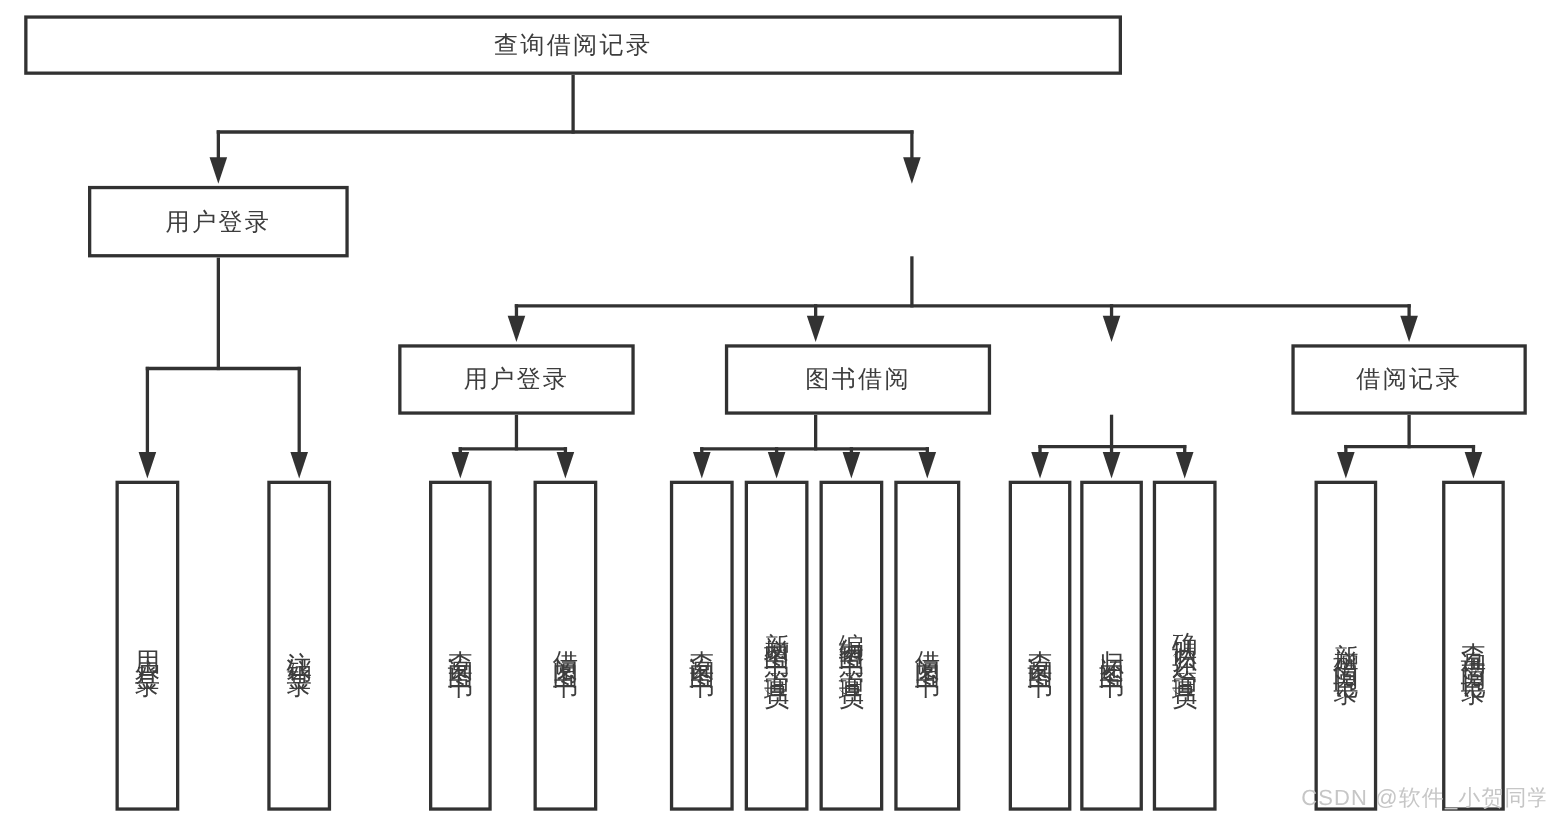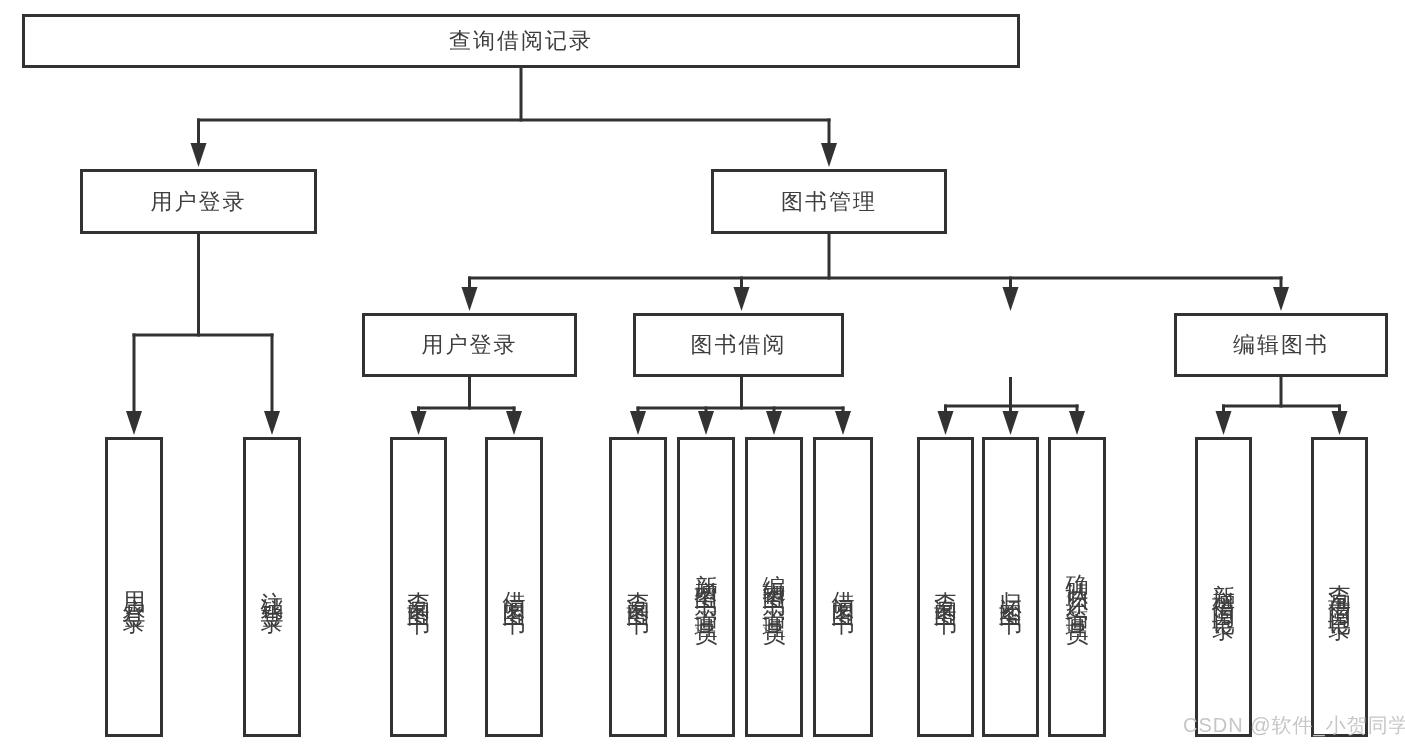--- a/index.html
+++ b/index.html
@@ -124,25 +124,24 @@
       <line x1="1223.5" y1="404.5" x2="1223.5" y2="425"></line>
       <line x1="1339.5" y1="404.5" x2="1339.5" y2="425"></line>
       <polygon points="1223.5,435 1215.5,411 1231.5,411"></polygon>
       <polygon points="1339.5,435 1331.5,411 1347.5,411"></polygon>
     </g>
   </svg>
 
   <div class="node" style="left:22px; top:14px; width:998px; height:54px;">查询借阅记录</div>
 
   <div class="node" style="left:80px; top:169px; width:237px; height:65px;">用户登录</div>
-  <div class="node" style="left:711px; top:169px; width:236px; height:65px;">图书管理</div>
 
   <div class="node" style="left:362px; top:313px; width:215px; height:64px;">用户登录</div>
-  <div class="node" style="left:633px; top:313px; width:211px; height:64px;">图书借阅</div>
-  <div class="node" style="left:1174px; top:313px; width:214px; height:64px;">编辑图书</div>
+  <div class="node" style="left:659px; top:313px; width:242px; height:64px;">图书借阅</div>
+  <div class="node" style="left:1174px; top:313px; width:214px; height:64px;">借阅记录</div>
 
   <div class="vnode" style="left:105px; top:437px; width:58px; height:300px;">用户登录</div>
   <div class="vnode" style="left:243px; top:437px; width:58px; height:300px;">注销登录</div>
 
   <div class="vnode" style="left:390px; top:437px; width:57px; height:300px;">查询图书</div>
   <div class="vnode" style="left:485px; top:437px; width:58px; height:300px;">借阅图书</div>
 
   <div class="vnode" style="left:609px; top:437px; width:58px; height:300px;">查询图书</div>
   <div class="vnode" style="left:677px; top:437px; width:58px; height:300px;">新增图书（管理员）</div>
   <div class="vnode" style="left:745px; top:437px; width:58px; height:300px;">编辑图书（管理员）</div>

